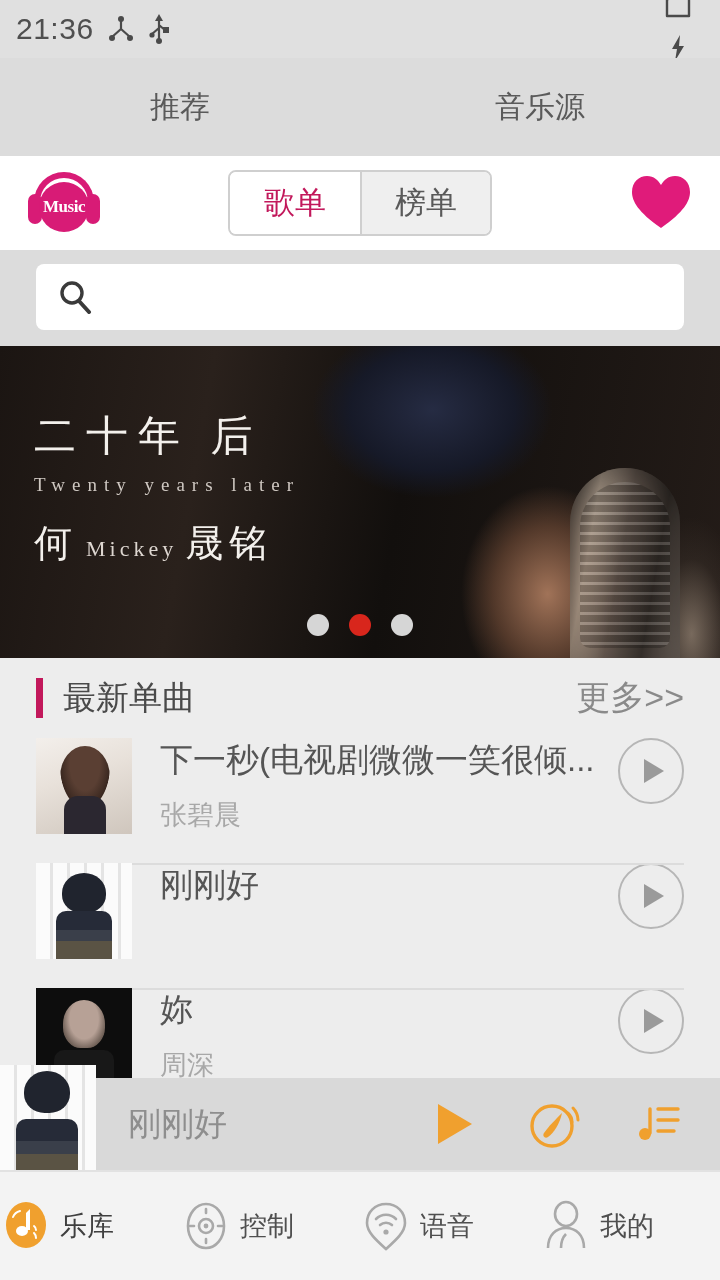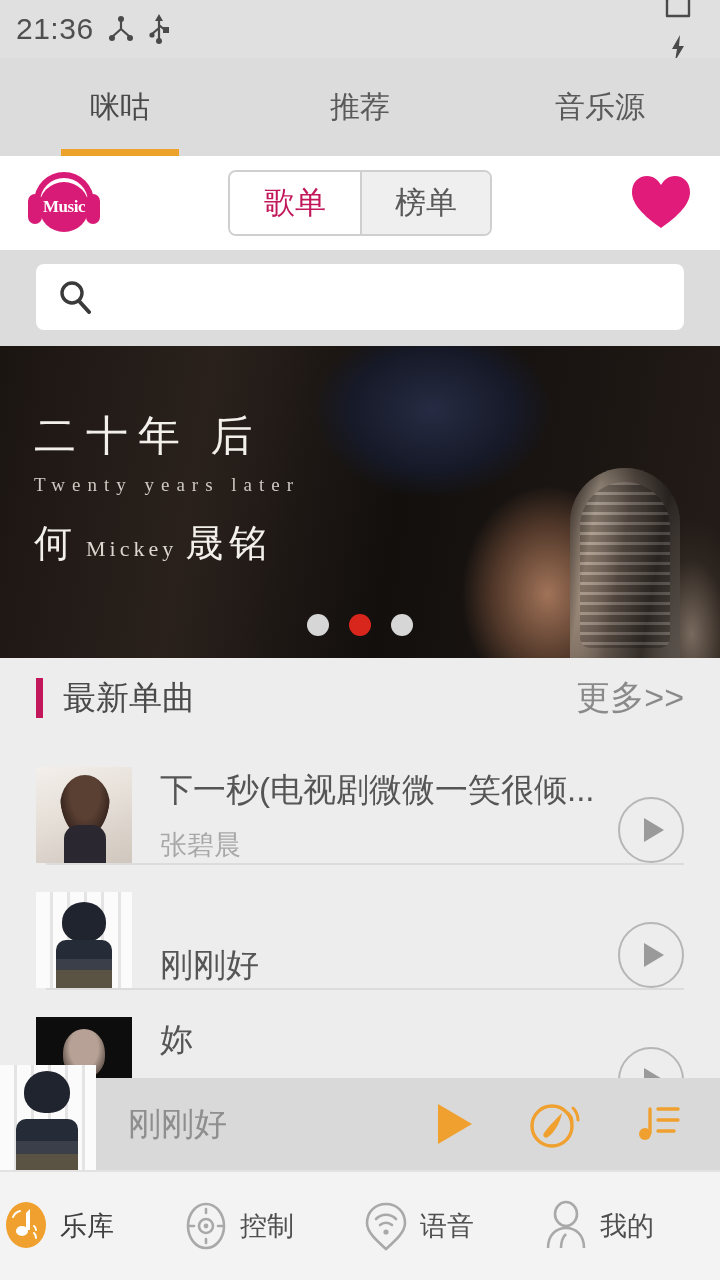--- a/index.html
+++ b/index.html
@@ -134,21 +134,21 @@
   .section-head {
     height:80px; display:flex; align-items:center; padding:0 36px;
     background:#ededed;
   }
   .sh-bar { width:7px; height:40px; background:#c2185b; margin-right:20px; }
   .sh-title { font-size:33px; color:#4a4a4a; }
   .sh-more { margin-left:auto; font-size:34px; color:#8a8a8a; }
 
   
   .songlist { background:#ededed; padding:0 36px; }
-  .song { display:flex; align-items:flex-end; height:125px; position:relative; }
+  .song { display:flex; align-items:flex-start; height:125px; position:relative; }
   .song + .song::before{
     content:""; position:absolute; left:10px; right:0; top:0; height:2px; background:#dcdcdc;
   }
   .cover { width:96px; height:96px; flex:0 0 auto; overflow:hidden; position:relative; }
   .cover.c1 { background:linear-gradient(160deg,#f3efeb 0%,#e8e1da 40%,#cfc6bd 100%); }
   .cover.c1::before{
     content:""; position:absolute; left:24px; top:8px; width:50px; height:62px;
     background:radial-gradient(ellipse at 50% 30%, #5a3f33 0 42%, #3a2820 70%, rgba(0,0,0,0) 72%);
     border-radius:50% 50% 40% 40%;
   }
@@ -285,23 +285,20 @@
           <rect x="1" y="4" width="44" height="20" rx="3" stroke="#4a4a4a" stroke-width="2.4" fill="none"></rect>
           <rect x="4" y="7" width="38" height="14" rx="1.5" fill="#4a4a4a"></rect>
           <rect x="46" y="10" width="4" height="8" rx="1.5" fill="#4a4a4a"></rect>
         </svg>
       </span>
       <span class="sb-batt-num">100</span>
     </div>
   </div>
 
   <div class="toptabs">
-    <div class="toptab active">
-      <span>咪咕</span>
-    </div>
     <div class="toptab">
       <span>推荐</span>
     </div>
     <div class="toptab">
       <span>音乐源</span>
     </div>
   </div>
 
   <div class="headerbar">
     <div class="logo">

